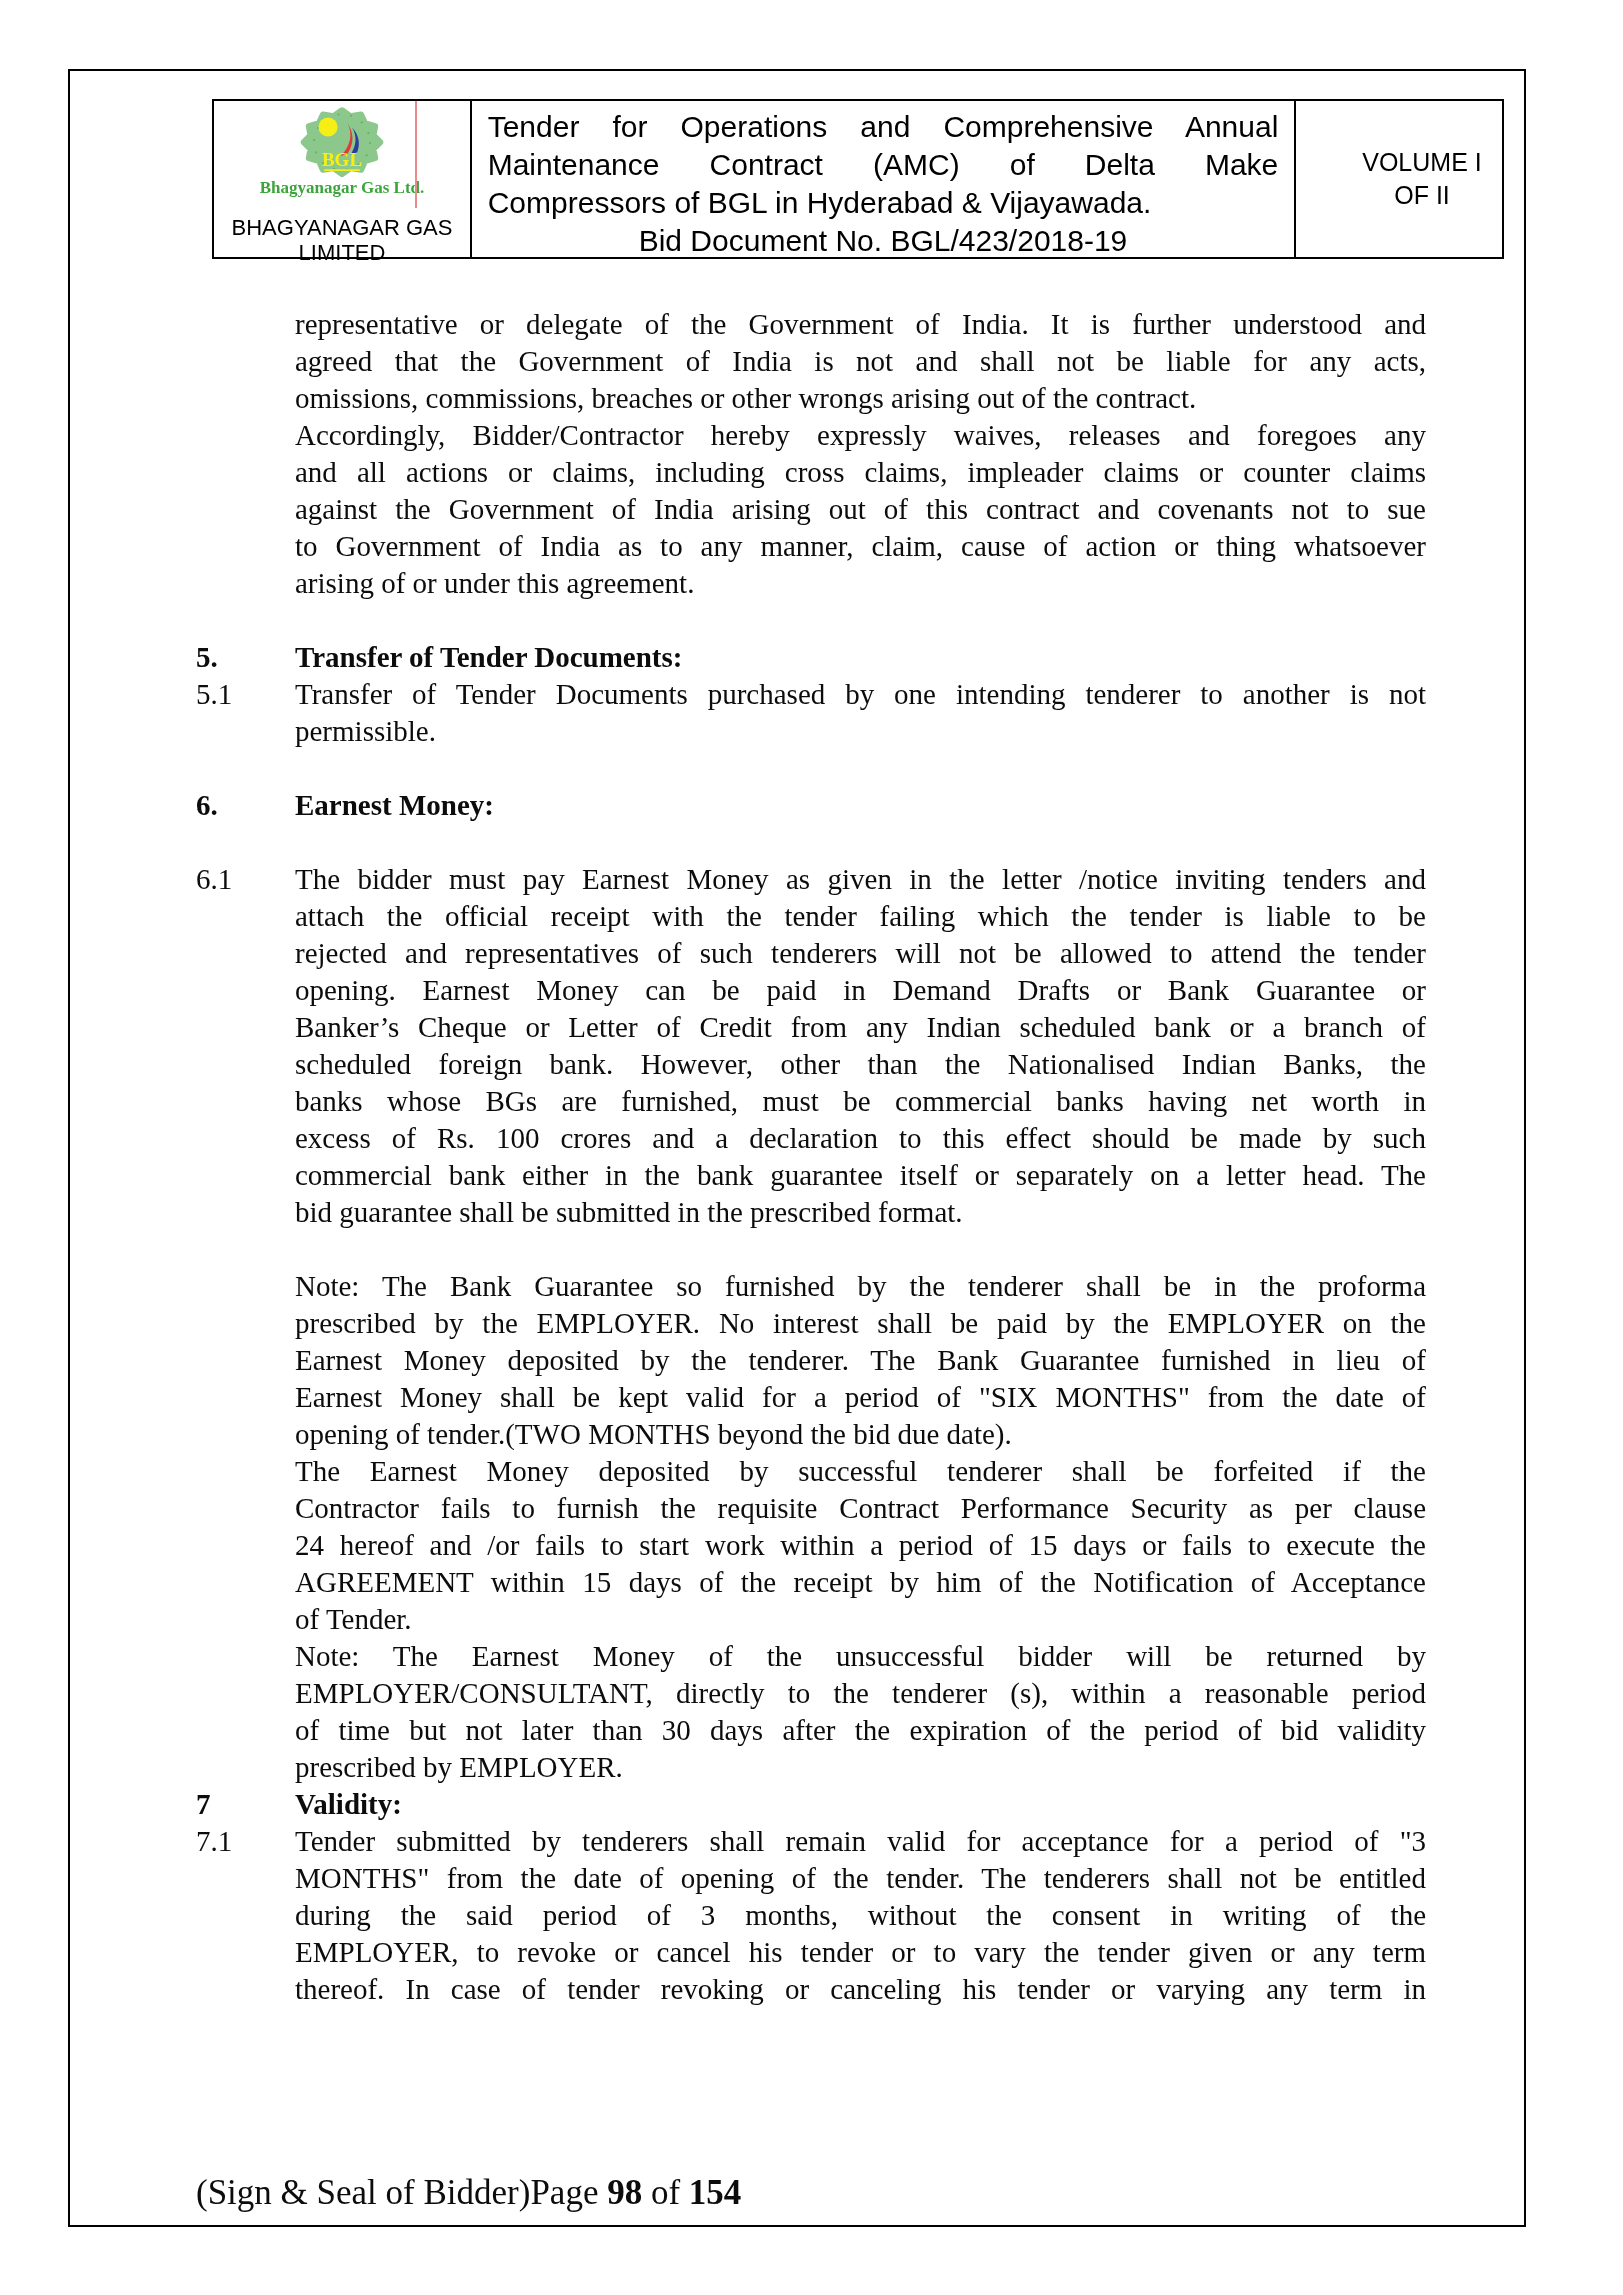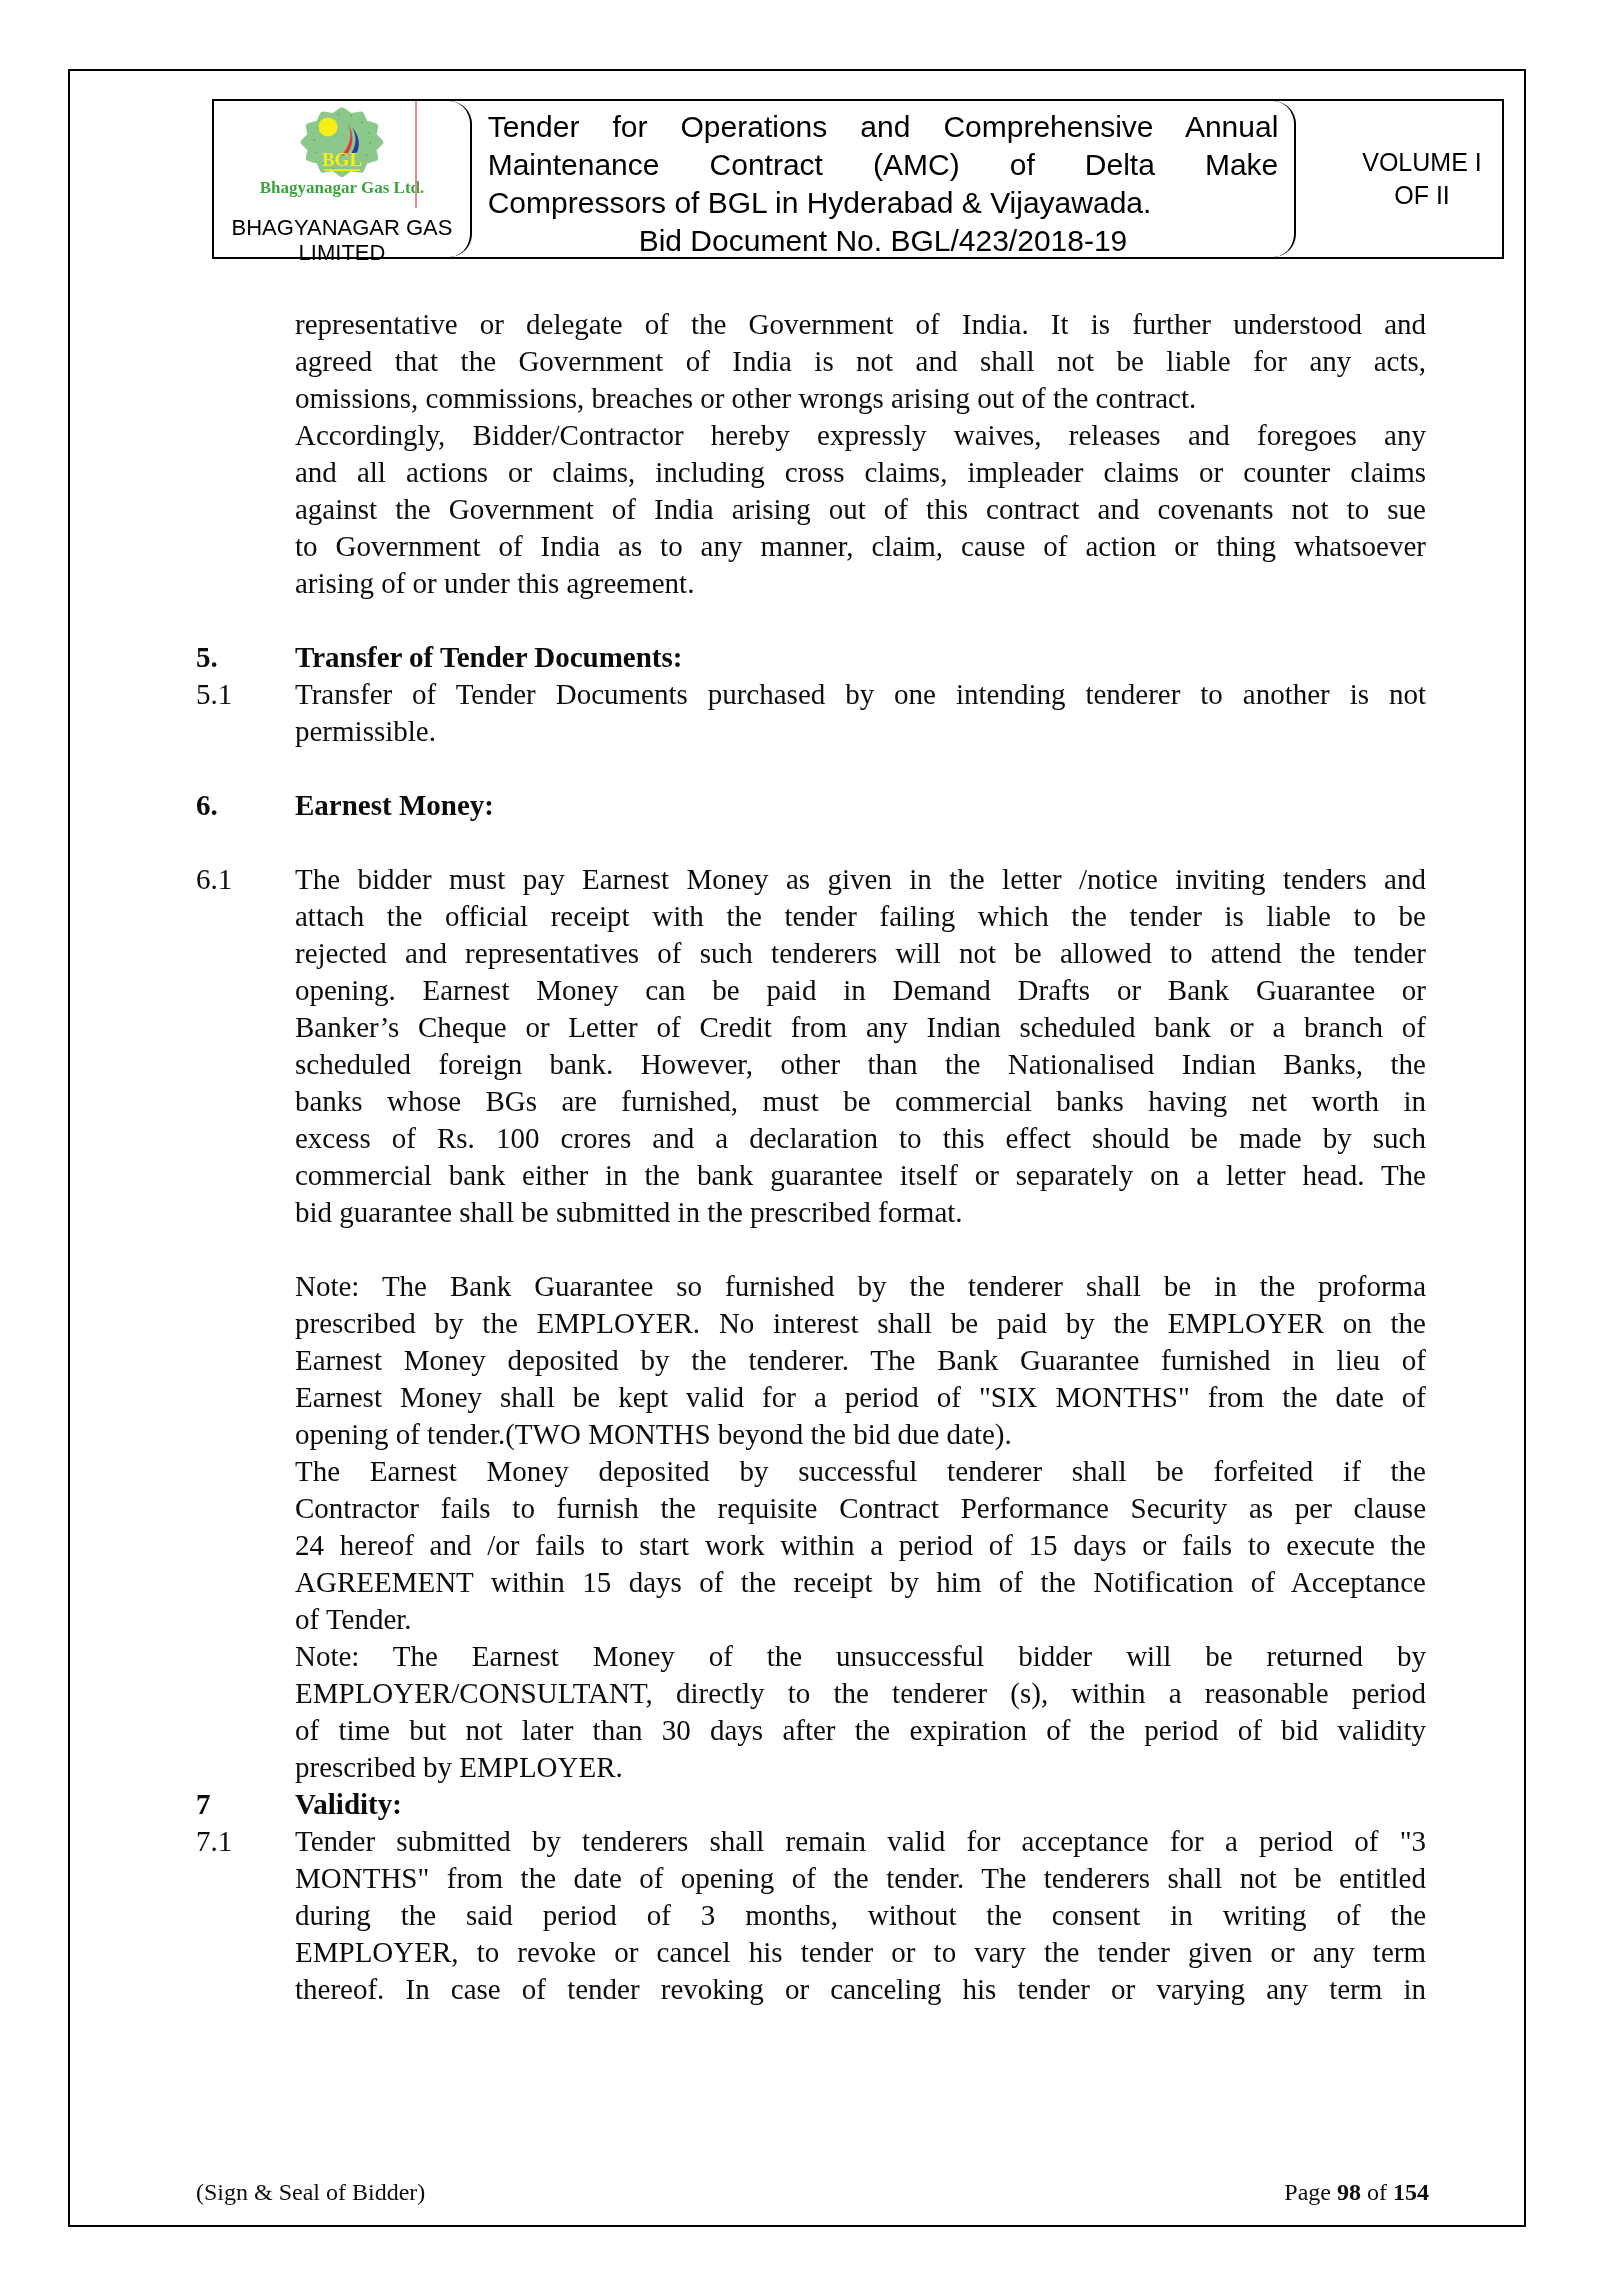--- a/index.html
+++ b/index.html
@@ -12,21 +12,21 @@
   .page-border{
     position:absolute;left:68px;top:69px;width:1458px;height:2158px;
     border:2.6px solid #000;box-sizing:border-box;
   }
   
   .header-table{
     position:absolute;left:212px;top:99px;width:1292px;height:160px;
     border:2.6px solid #000;box-sizing:border-box;display:flex;background:#fff;
     font-family:"Liberation Sans", sans-serif;
   }
-  .cell{box-sizing:border-box;height:100%;border-radius:23px;}
+  .cell{box-sizing:border-box;height:100%;}
   .c1{width:258px;border-right:2.6px solid #000;position:relative;text-align:center;padding-top:5.2px;}
   .c2{flex:1;border-right:2.6px solid #000;padding:6.5px 15.7px;}
   .c3{width:206px;display:flex;flex-direction:column;align-items:center;justify-content:center;
       font-size:25px;line-height:33px;color:#000;padding-left:46px;}
   .pink-line{position:absolute;top:0;left:201px;width:2px;height:107px;background:#e98b8b;}
   .logo-svg{display:block;margin:0 auto;width:86px;height:73px;}
   .logo-caption{font-family:"Liberation Serif", serif;font-weight:bold;font-size:17px;line-height:17px;color:#3ca43c;}
   .company{font-size:22px;line-height:25px;color:#000;margin-top:19px;}
   .tline{font-size:30px;line-height:38px;color:#000;}
   .tline.j{text-align:justify;text-align-last:justify;}
@@ -36,21 +36,21 @@
   .content{position:absolute;left:196px;top:306px;width:1230px;font-size:29px;line-height:37px;}
   .block{position:relative;padding-left:99px;}
   .num{position:absolute;left:0;top:0;}
   .block.heading .num,.htext{font-weight:bold;}
   .line{text-align:justify;text-align-last:justify;}
   .line.last{text-align-last:left;}
   .gap{height:37px;}
   
   .footer{
     position:absolute;left:196px;top:2174px;width:1233px;
-    display:flex;justify-content:space-between;font-size:24px;line-height:37px;
+    display:flex;font-size:35px;line-height:37px;
   }
   .footer b{font-weight:bold;}
 </style>
 </head>
 <body>
 
 <div class="page-border"></div>
 
 <div class="header-table">
   <div class="cell c1">

